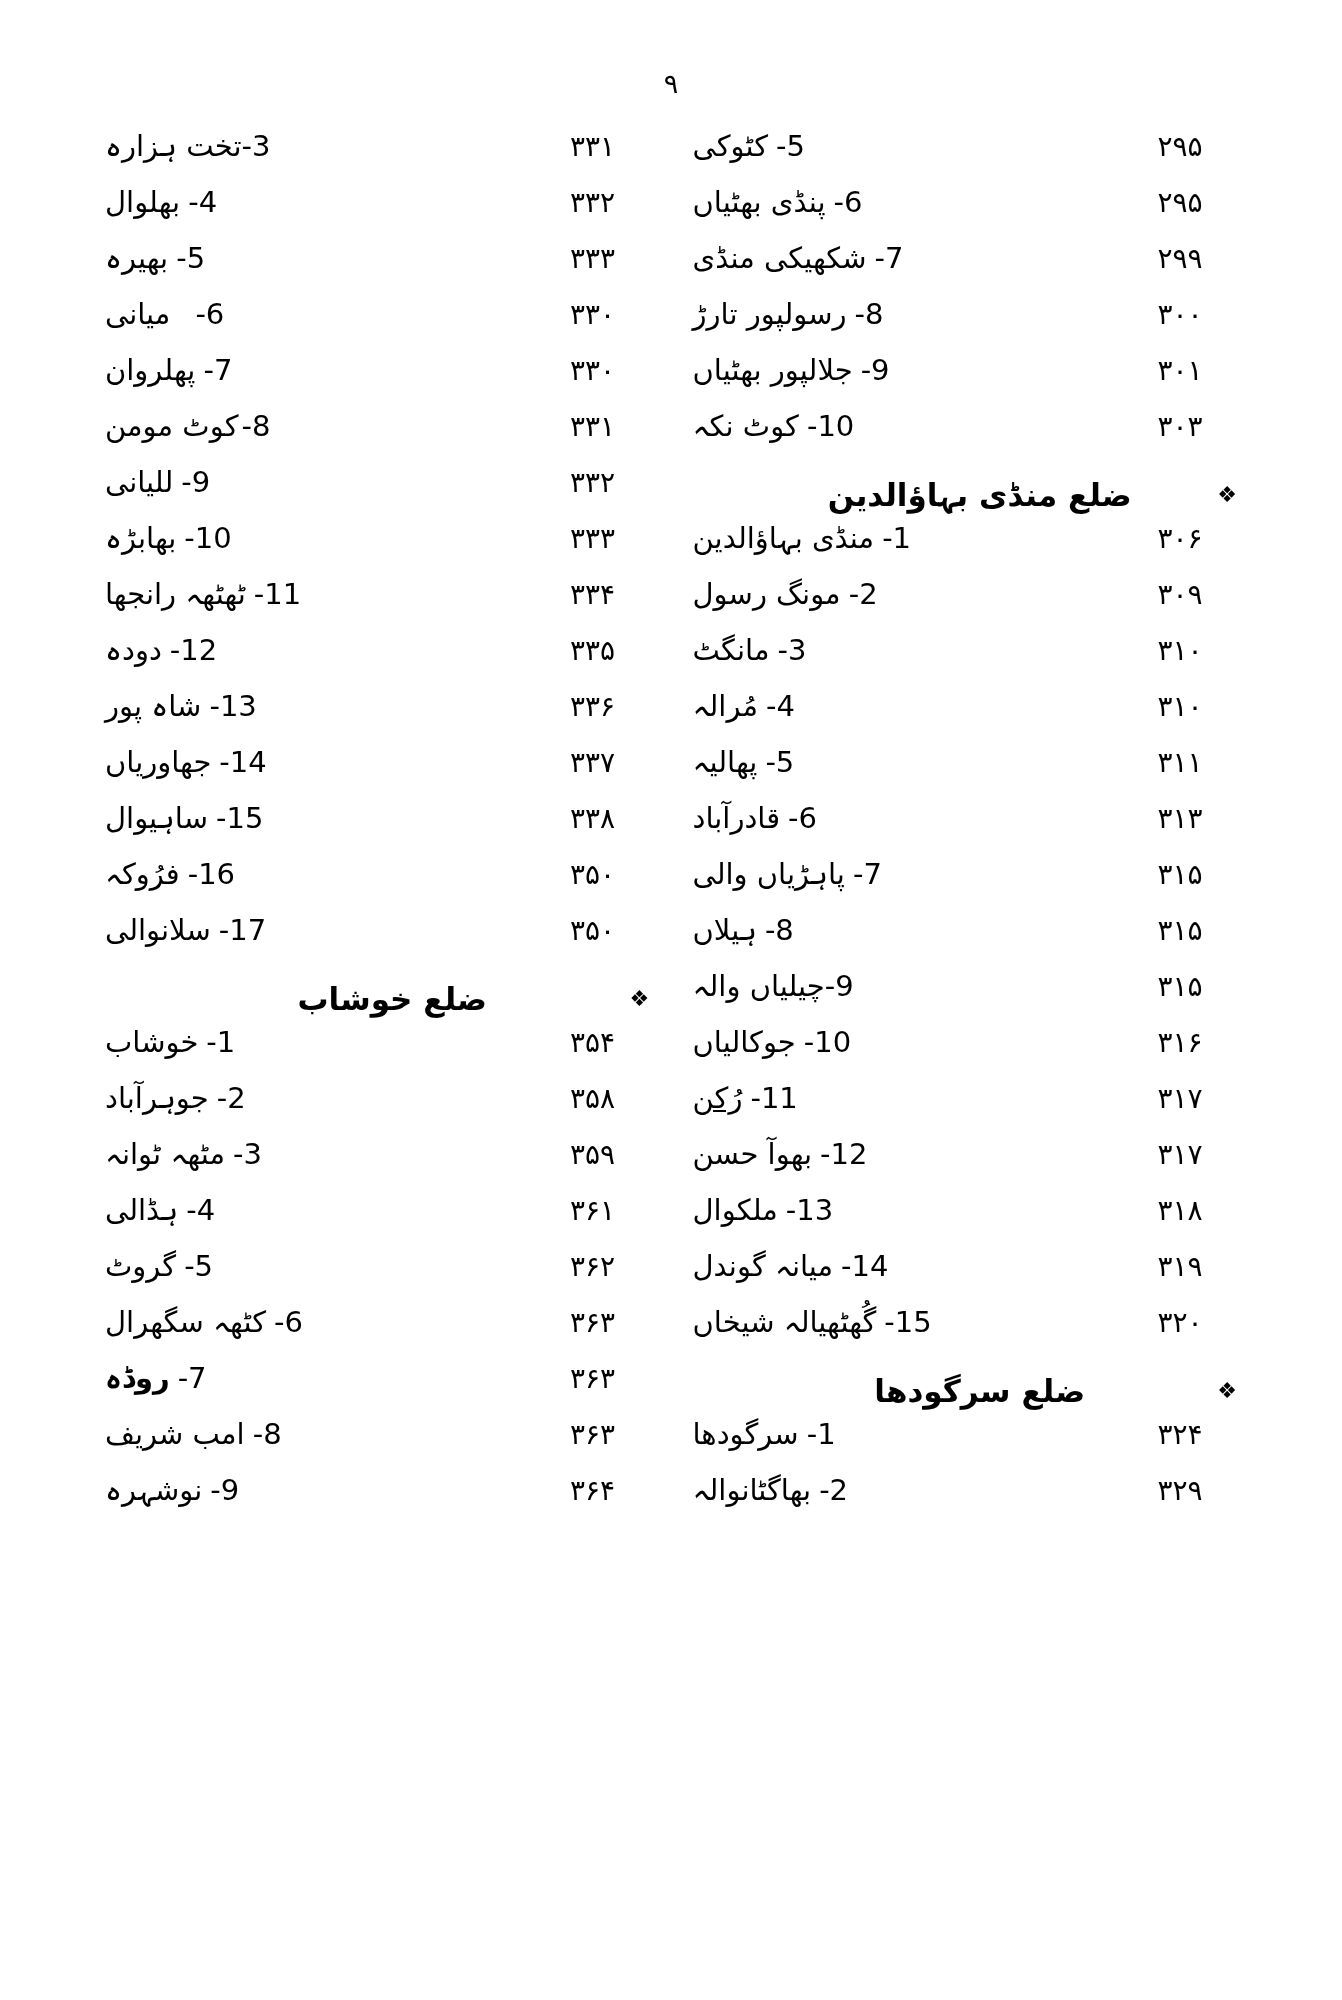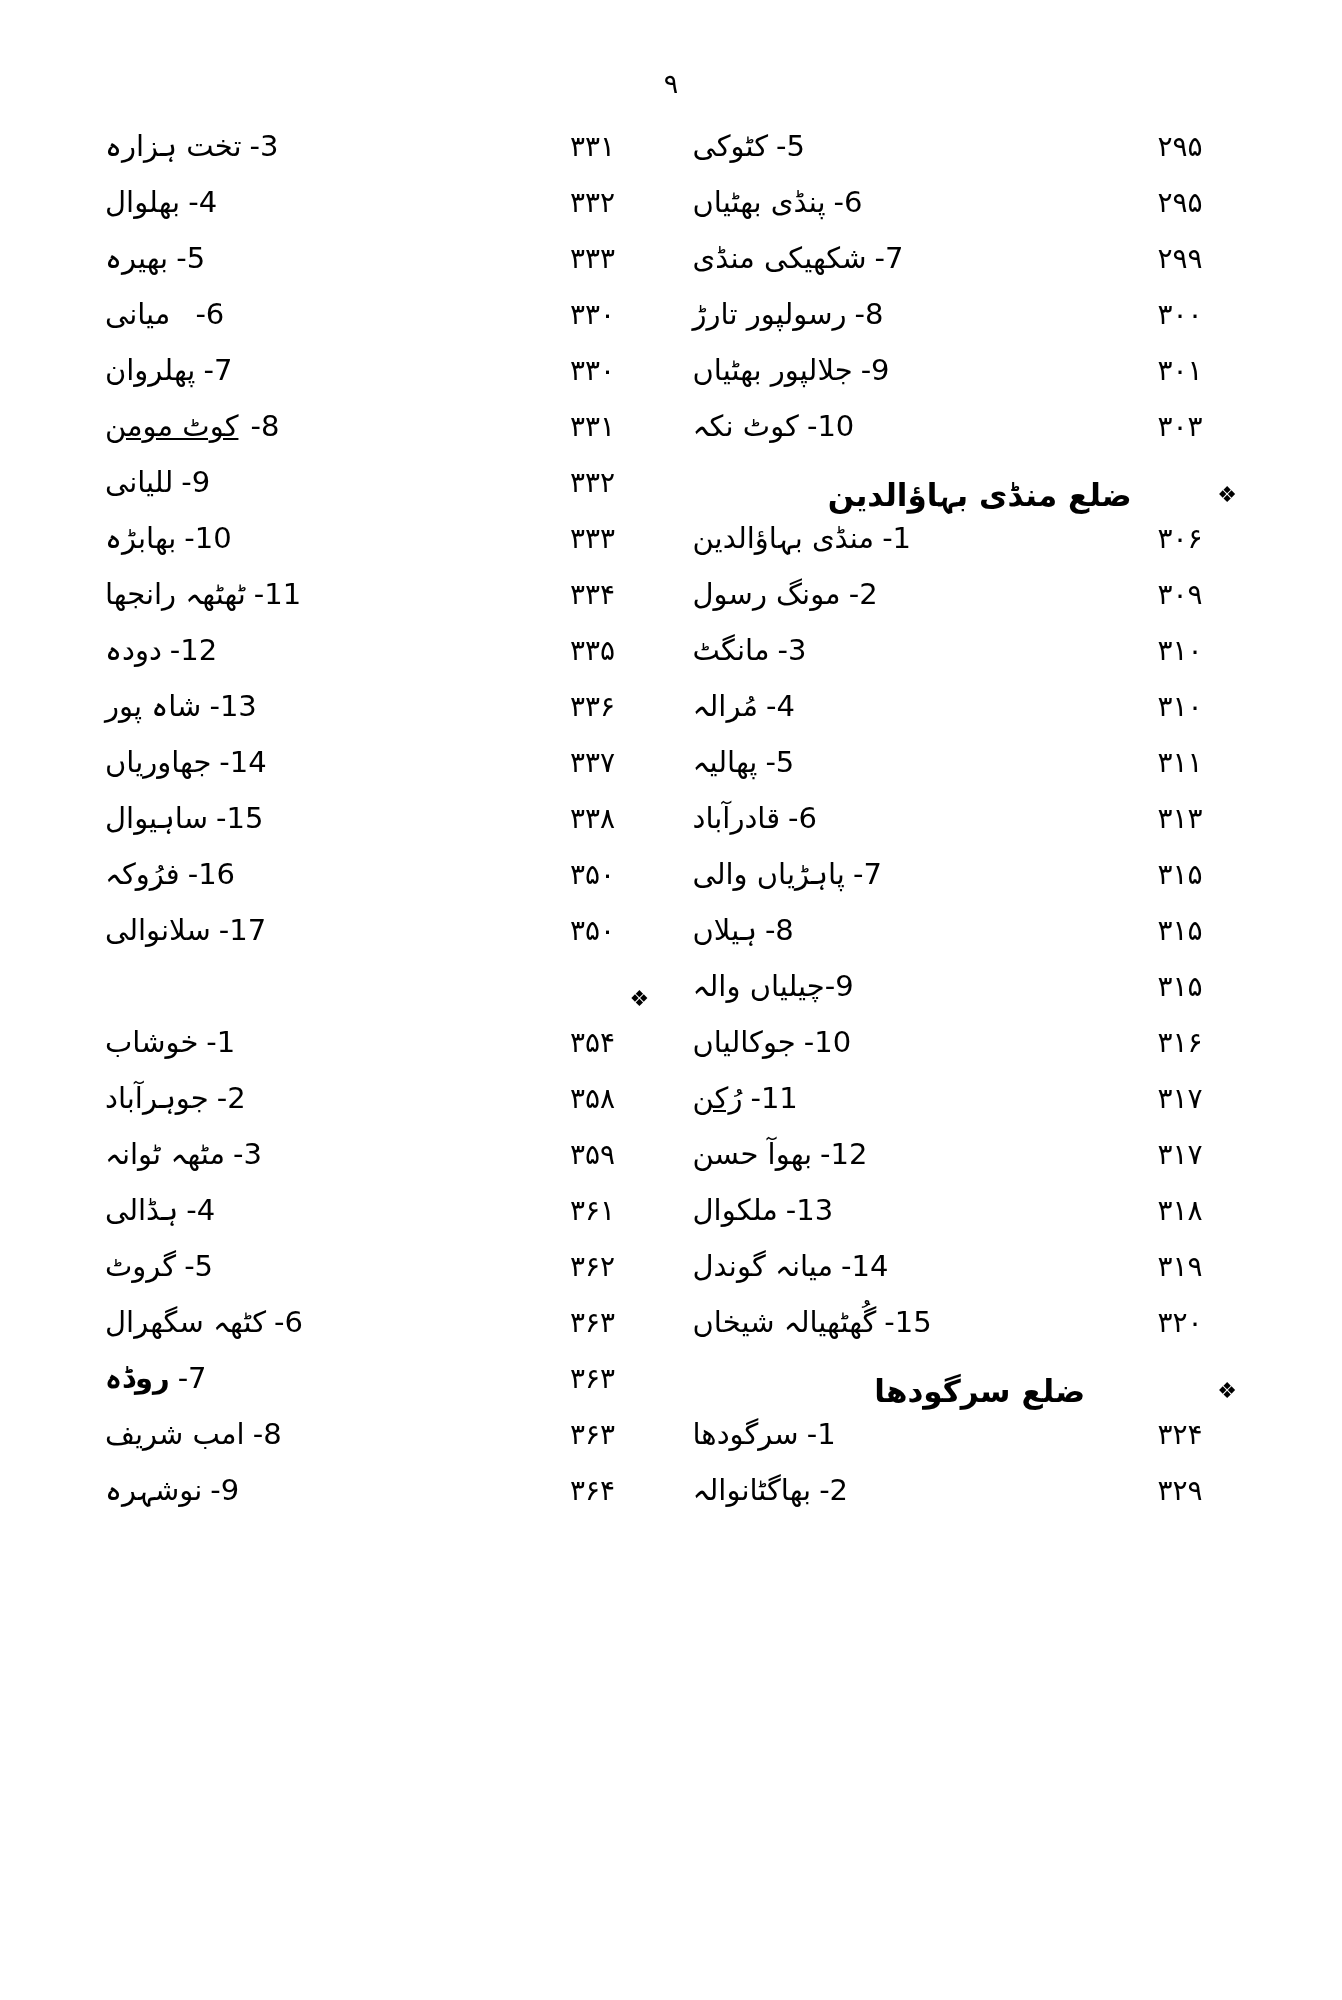--- a/index.html
+++ b/index.html
@@ -200,41 +200,41 @@
         </div>
         <div class="entry">
           <span class="pageno">۳۲۹</span>
           <span class="title"><span>2-</span><span style="margin-right: 8px;">بھاگٹانوالہ</span></span>
         </div>
       </div>
 
     <div class="column" id="col-left">
         <div class="entry">
           <span class="pageno">۳۳۱</span>
-          <span class="title"><span>3-</span><span style="margin-right: 8px;">تخت ہزارہ</span></span>
+          <span class="title"><span>3-</span><span style="margin-right: 0;">تخت ہزارہ</span></span>
         </div>
         <div class="entry">
           <span class="pageno">۳۳۲</span>
           <span class="title"><span>4-</span><span style="margin-right: 8px;">بھلوال</span></span>
         </div>
         <div class="entry">
           <span class="pageno">۳۳۳</span>
           <span class="title"><span>5-</span><span style="margin-right: 8px;">بھیرہ</span></span>
         </div>
         <div class="entry">
           <span class="pageno">۳۳۰</span>
           <span class="title"><span>6-</span><span style="margin-right: 25px;">میانی</span></span>
         </div>
         <div class="entry">
           <span class="pageno">۳۳۰</span>
           <span class="title"><span>7-</span><span style="margin-right: 8px;">پھلروان</span></span>
         </div>
         <div class="entry">
           <span class="pageno">۳۳۱</span>
-          <span class="title"><span>8-</span><span style="margin-right: 12px; text-decoration: underline;">کوٹ مومن</span></span>
+          <span class="title"><span>8-</span><span style="margin-right: 3px;">کوٹ مومن</span></span>
         </div>
         <div class="entry">
           <span class="pageno">۳۳۲</span>
           <span class="title"><span>9-</span><span style="margin-right: 8px;">للیانی</span></span>
         </div>
         <div class="entry">
           <span class="pageno">۳۳۳</span>
           <span class="title"><span>10-</span><span style="margin-right: 8px;">بھابڑہ</span></span>
         </div>
         <div class="entry">
@@ -260,20 +260,21 @@
         <div class="entry">
           <span class="pageno">۳۵۰</span>
           <span class="title"><span>16-</span><span style="margin-right: 8px;">فرُوکہ</span></span>
         </div>
         <div class="entry">
           <span class="pageno">۳۵۰</span>
           <span class="title"><span>17-</span><span style="margin-right: 8px;">سلانوالی</span></span>
         </div>
         <div class="district">
           <span class="bullet">❖</span>
+          <span class="dtitle">ضلع خوشاب</span>
         </div>
         <div class="entry">
           <span class="pageno">۳۵۴</span>
           <span class="title"><span>1-</span><span style="margin-right: 8px;">خوشاب</span></span>
         </div>
         <div class="entry">
           <span class="pageno">۳۵۸</span>
           <span class="title"><span>2-</span><span style="margin-right: 8px;">جوہرآباد</span></span>
         </div>
         <div class="entry">

